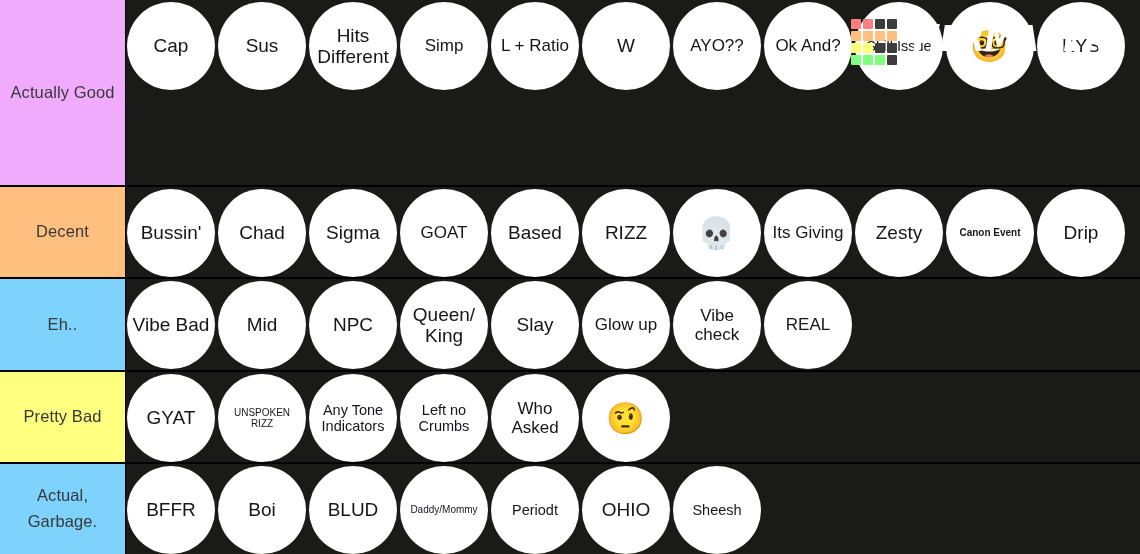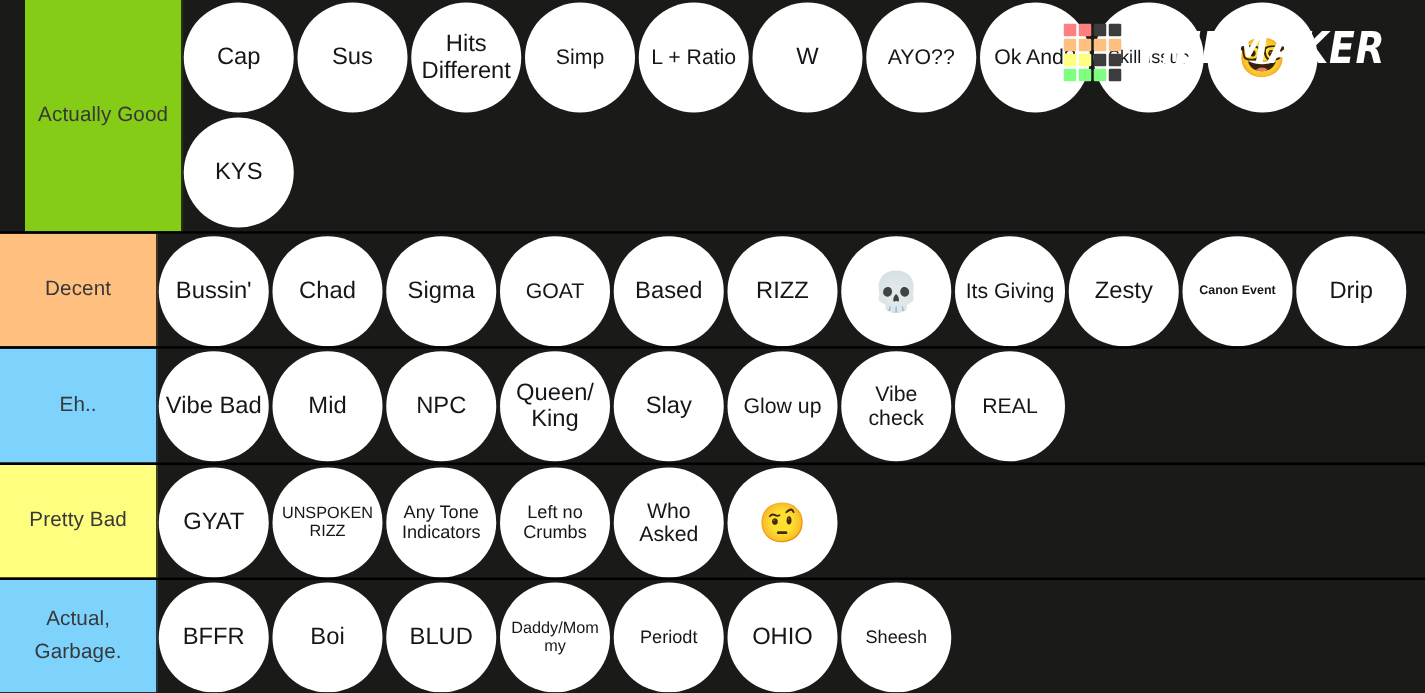--- a/index.html
+++ b/index.html
@@ -86,21 +86,21 @@
     width: 78px;
     word-wrap: break-word;
     overflow-wrap: break-word;
     hyphens: none;
   }
 
   
   .item.sz-lg  .lbl { font-size: 19px; }
   .item.sz-md  .lbl { font-size: 17px; }
   .item.sz-sm  .lbl { font-size: 14.5px; }
-  .item.sz-xs  .lbl { font-size: 13px; }
+  .item.sz-xs  .lbl { font-size: 10px; }
   .item.bold   .lbl { font-weight: bold; font-size: 10px; }
   .item.emoji  .lbl { font-size: 31px; line-height: 1; }
 
   
   #logo {
     position: absolute;
     top: 19px;
     right: 24px;
     display: flex;
     flex-direction: row;
@@ -150,21 +150,21 @@
         <i style="background: rgb(127, 255, 127);"></i>
         <i style="background: rgb(127, 255, 127);"></i>
         <i style="background: rgb(127, 255, 127);"></i>
         <i style="background: rgb(60, 60, 60);"></i>
       </div>
     <div id="logo-text">TiERMAKER</div>
   </div>
 
   <div id="rows">
       <div class="tier-row r0">
-        <div class="tier-label" style="background: #84cc16; margin-left: 20px;">Actually Good</div>
+        <div class="tier-label" style="background: #f0abfc;">Actually Good</div>
         <div class="tier-items">
           <div class="item sz-lg">
             <span class="lbl">Cap</span>
           </div>
           <div class="item sz-lg">
             <span class="lbl">Sus</span>
           </div>
           <div class="item sz-lg">
             <span class="lbl">Hits Different</span>
           </div>

